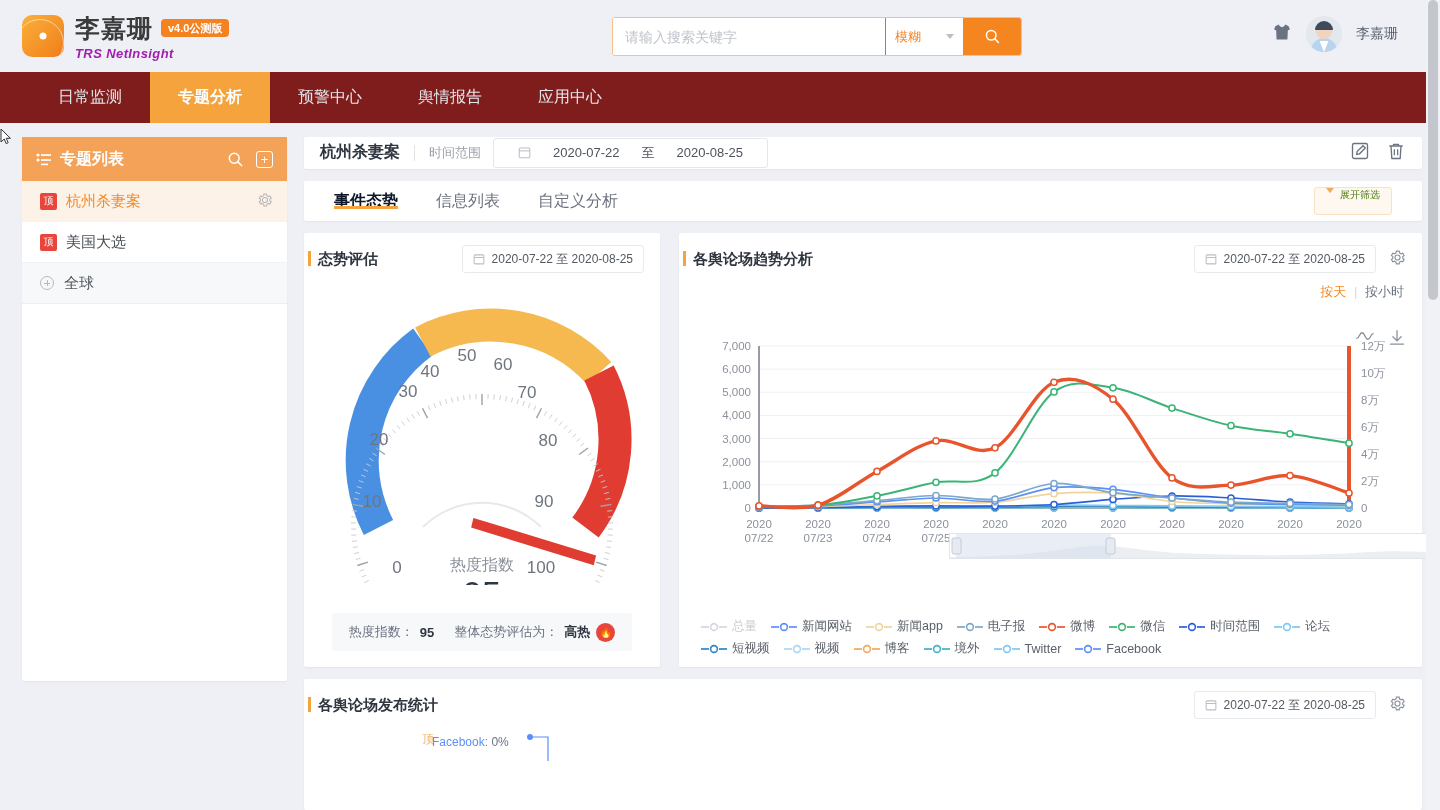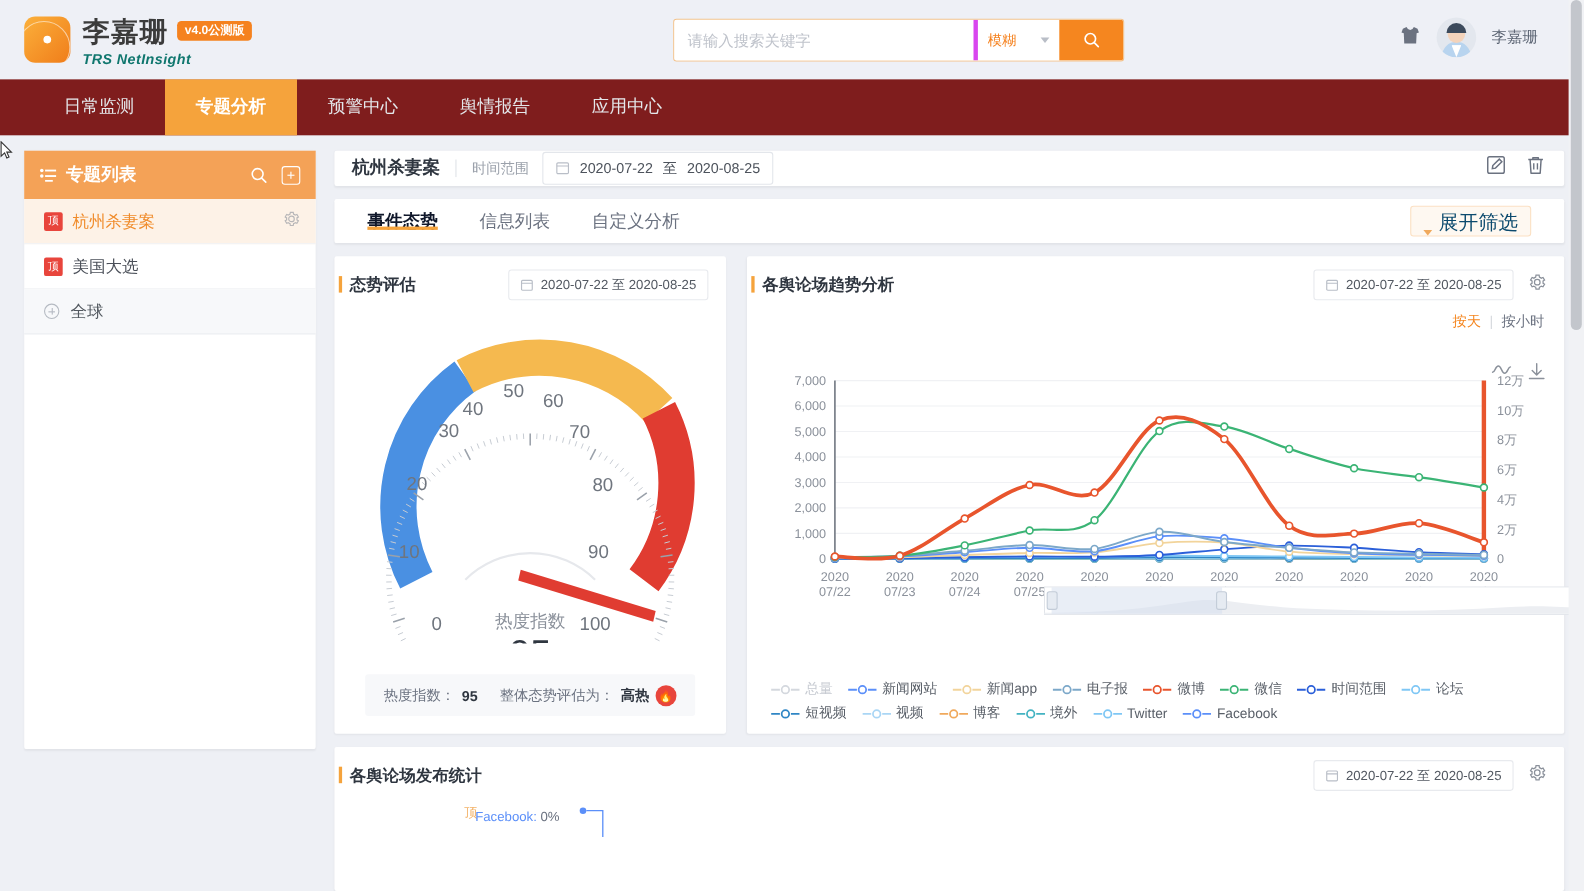--- a/index.html
+++ b/index.html
@@ -38,36 +38,36 @@
   .brand-line1 { display:flex; align-items:center; }
   .brand-name {
     font-size: 25px; font-weight: bold; color:#3b3b3b; letter-spacing:1px;
   }
   .brand-badge {
     margin-left: 8px; background:#f5821f; color:#fff;
     font-size: 11px; font-weight:bold; padding: 2px 7px; border-radius: 4px;
     line-height: 14px;
   }
   .brand-sub {
-    font-size: 13px; color:#0f766e; font-style: italic; font-weight:bold;
+    font-size: 13px; color:#a21caf; font-style: italic; font-weight:bold;
     letter-spacing:.4px; margin-top:1px;
   }
 
   .searchwrap {
     position:absolute; left: 612px; top: 17px;
     display:flex; height: 39px; border:1px solid #f3c28b;
     border-radius: 3px; overflow:hidden; background:#fff;
   }
   .search-input {
     width: 272px; border:none; outline:none; padding: 0 12px;
     font-size: 14px; color:#333; font-family:inherit;
   }
   .search-input::placeholder{ color:#bfc3cb; }
   .search-mode {
-    width: 78px; border-left:4px solid #d946ef; display:flex;
+    width: 78px; border-left:1px solid #d946ef; display:flex;
     align-items:center; justify-content:space-between; padding: 0 9px;
     font-size: 13px; color:#f5821f; background:#fff; cursor:pointer;
   }
   .chev { width:0;height:0;border-left:4px solid transparent;border-right:4px solid transparent;
           border-top:5px solid #b9bec7; }
   .search-btn {
     width: 58px; background:#f5861f; display:flex; align-items:center;
     justify-content:center; cursor:pointer;
   }
 
@@ -142,40 +142,40 @@
   .content{ flex:1; margin-left: 17px; display:flex; flex-direction:column; gap:12px; min-width:0;}
 
   .panel{ background:#fff; border-radius:2px; box-shadow:0 1px 2px rgba(0,0,0,.05); }
 
   .topic-bar{ height: 49px; display:flex; align-items:center; padding: 0 16px; }
   .topic-name{ font-size:16px; font-weight:bold; color:#2f3640;}
   .vdiv{ width:1px;height:16px;background:#e0e3e8; margin: 0 14px;}
   .topic-label{ font-size:13px;color:#9ba1ab;}
   .daterange{
     margin-left:12px; height:30px; border:1px solid #e3e6eb; border-radius:3px;
-    display:flex;align-items:center; padding:0 11px; gap:9px; font-size:13px; color:#4d535c;
+    display:flex;align-items:center; padding:0 24px; gap:22px; font-size:13px; color:#4d535c;
     cursor:pointer;
   }
   .cal{flex:0 0 13px;}
   .topic-actions{ margin-left:auto; display:flex; gap:16px; }
   .act-ic{ cursor:pointer; }
 
   .tabs-panel{ height: 62px; display:flex; align-items:center; padding: 0 30px; position:relative;}
   .tab{
     font-size:16px;color:#6b7280;cursor:pointer;margin-right:38px;height:100%;
     display:flex;align-items:center;position:relative;
   }
   .tab.active{ color:#0f172a; font-weight:bold;text-align:center; }
   .tab.active:after{
     content:""; position:absolute; left:0; right:0; bottom:12px; height:3px; background:#f5a33c;
   }
   .filter-btn{
     margin-left:auto; height:28px; border:1px solid #fbe0c3; background:#fef8f1;
-    border-radius:3px; display:flex;align-items:flex-end;gap:6px;padding:0 11px;
-    color:#0c4a6e; font-size:18px; cursor:pointer;
+    border-radius:3px; display:flex;align-items:flex-start;gap:6px;padding:0 11px;
+    color:#4d7c0f; font-size:10px; cursor:pointer;
   }
   .chev-o{width:0;height:0;border-left:4px solid transparent;border-right:4px solid transparent;border-top:5px solid #f0a köz;
     border-top:5px solid #f0a95c;}
 
   .row{ display:flex; gap:19px; }
   .card-gauge{ width: 356px; flex:0 0 356px; height: 434px; position:relative;}
   .card-trend{ flex:1; height: 434px; position:relative; min-width:0;}
   .card-pie{ height: 200px; position:relative; }
 
   .card-head{ height:52px; display:flex; align-items:center; padding: 0 16px 0 0; }

